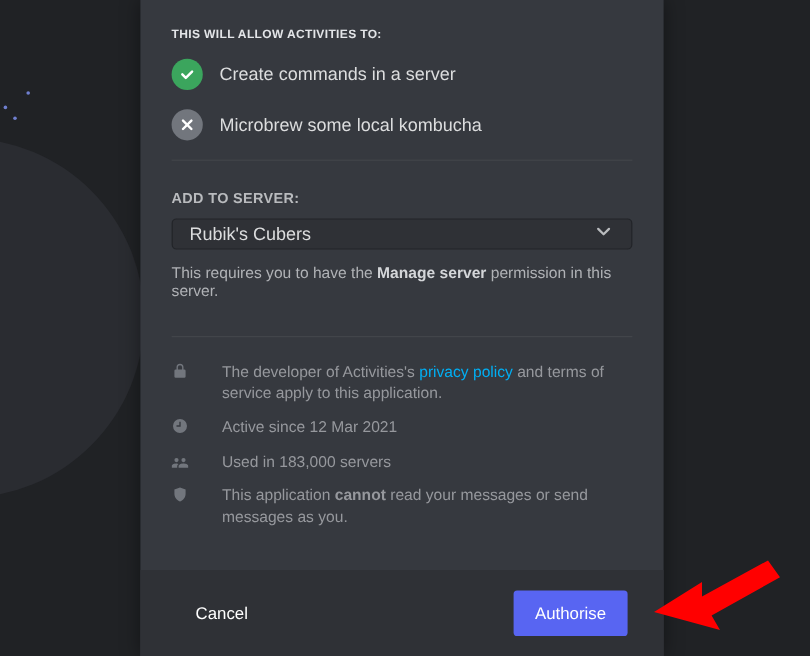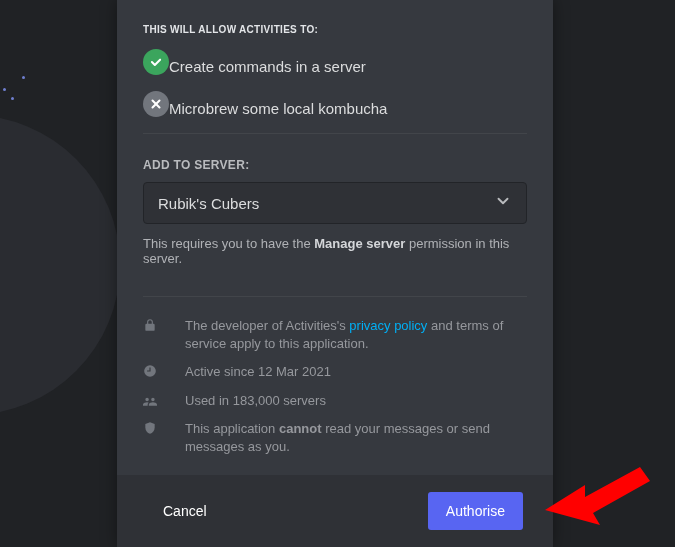--- a/index.html
+++ b/index.html
@@ -44,21 +44,22 @@
     color: #e3e5e8;
     font-size: 10px;
     font-weight: 700;
     letter-spacing: 0.3px;
     margin-top: 24px;
     margin-bottom: 14px;
     text-transform: uppercase;
   }
   .perm-row {
     display: flex;
-    align-items: flex-end;
+    align-items: center;
+    gap: 14px;
     margin-bottom: 16px;
   }
   .perm-icon {
     width: 26px;
     height: 26px;
     border-radius: 50%;
     display: flex;
     align-items: center;
     justify-content: center;
     flex-shrink: 0;
@@ -80,21 +81,21 @@
     font-size: 12px;
     font-weight: 700;
     letter-spacing: 0.3px;
     margin-top: 24px;
     margin-bottom: 10px;
   }
   .select-box {
     background: #2f3136;
     border: 1px solid #222428;
     border-radius: 4px;
-    height: 42px;
+    height: 26px;
     display: flex;
     align-items: center;
     justify-content: space-between;
     padding: 0 14px;
     cursor: pointer;
   }
   .select-text {
     color: #dcddde;
     font-size: 15px;
   }

